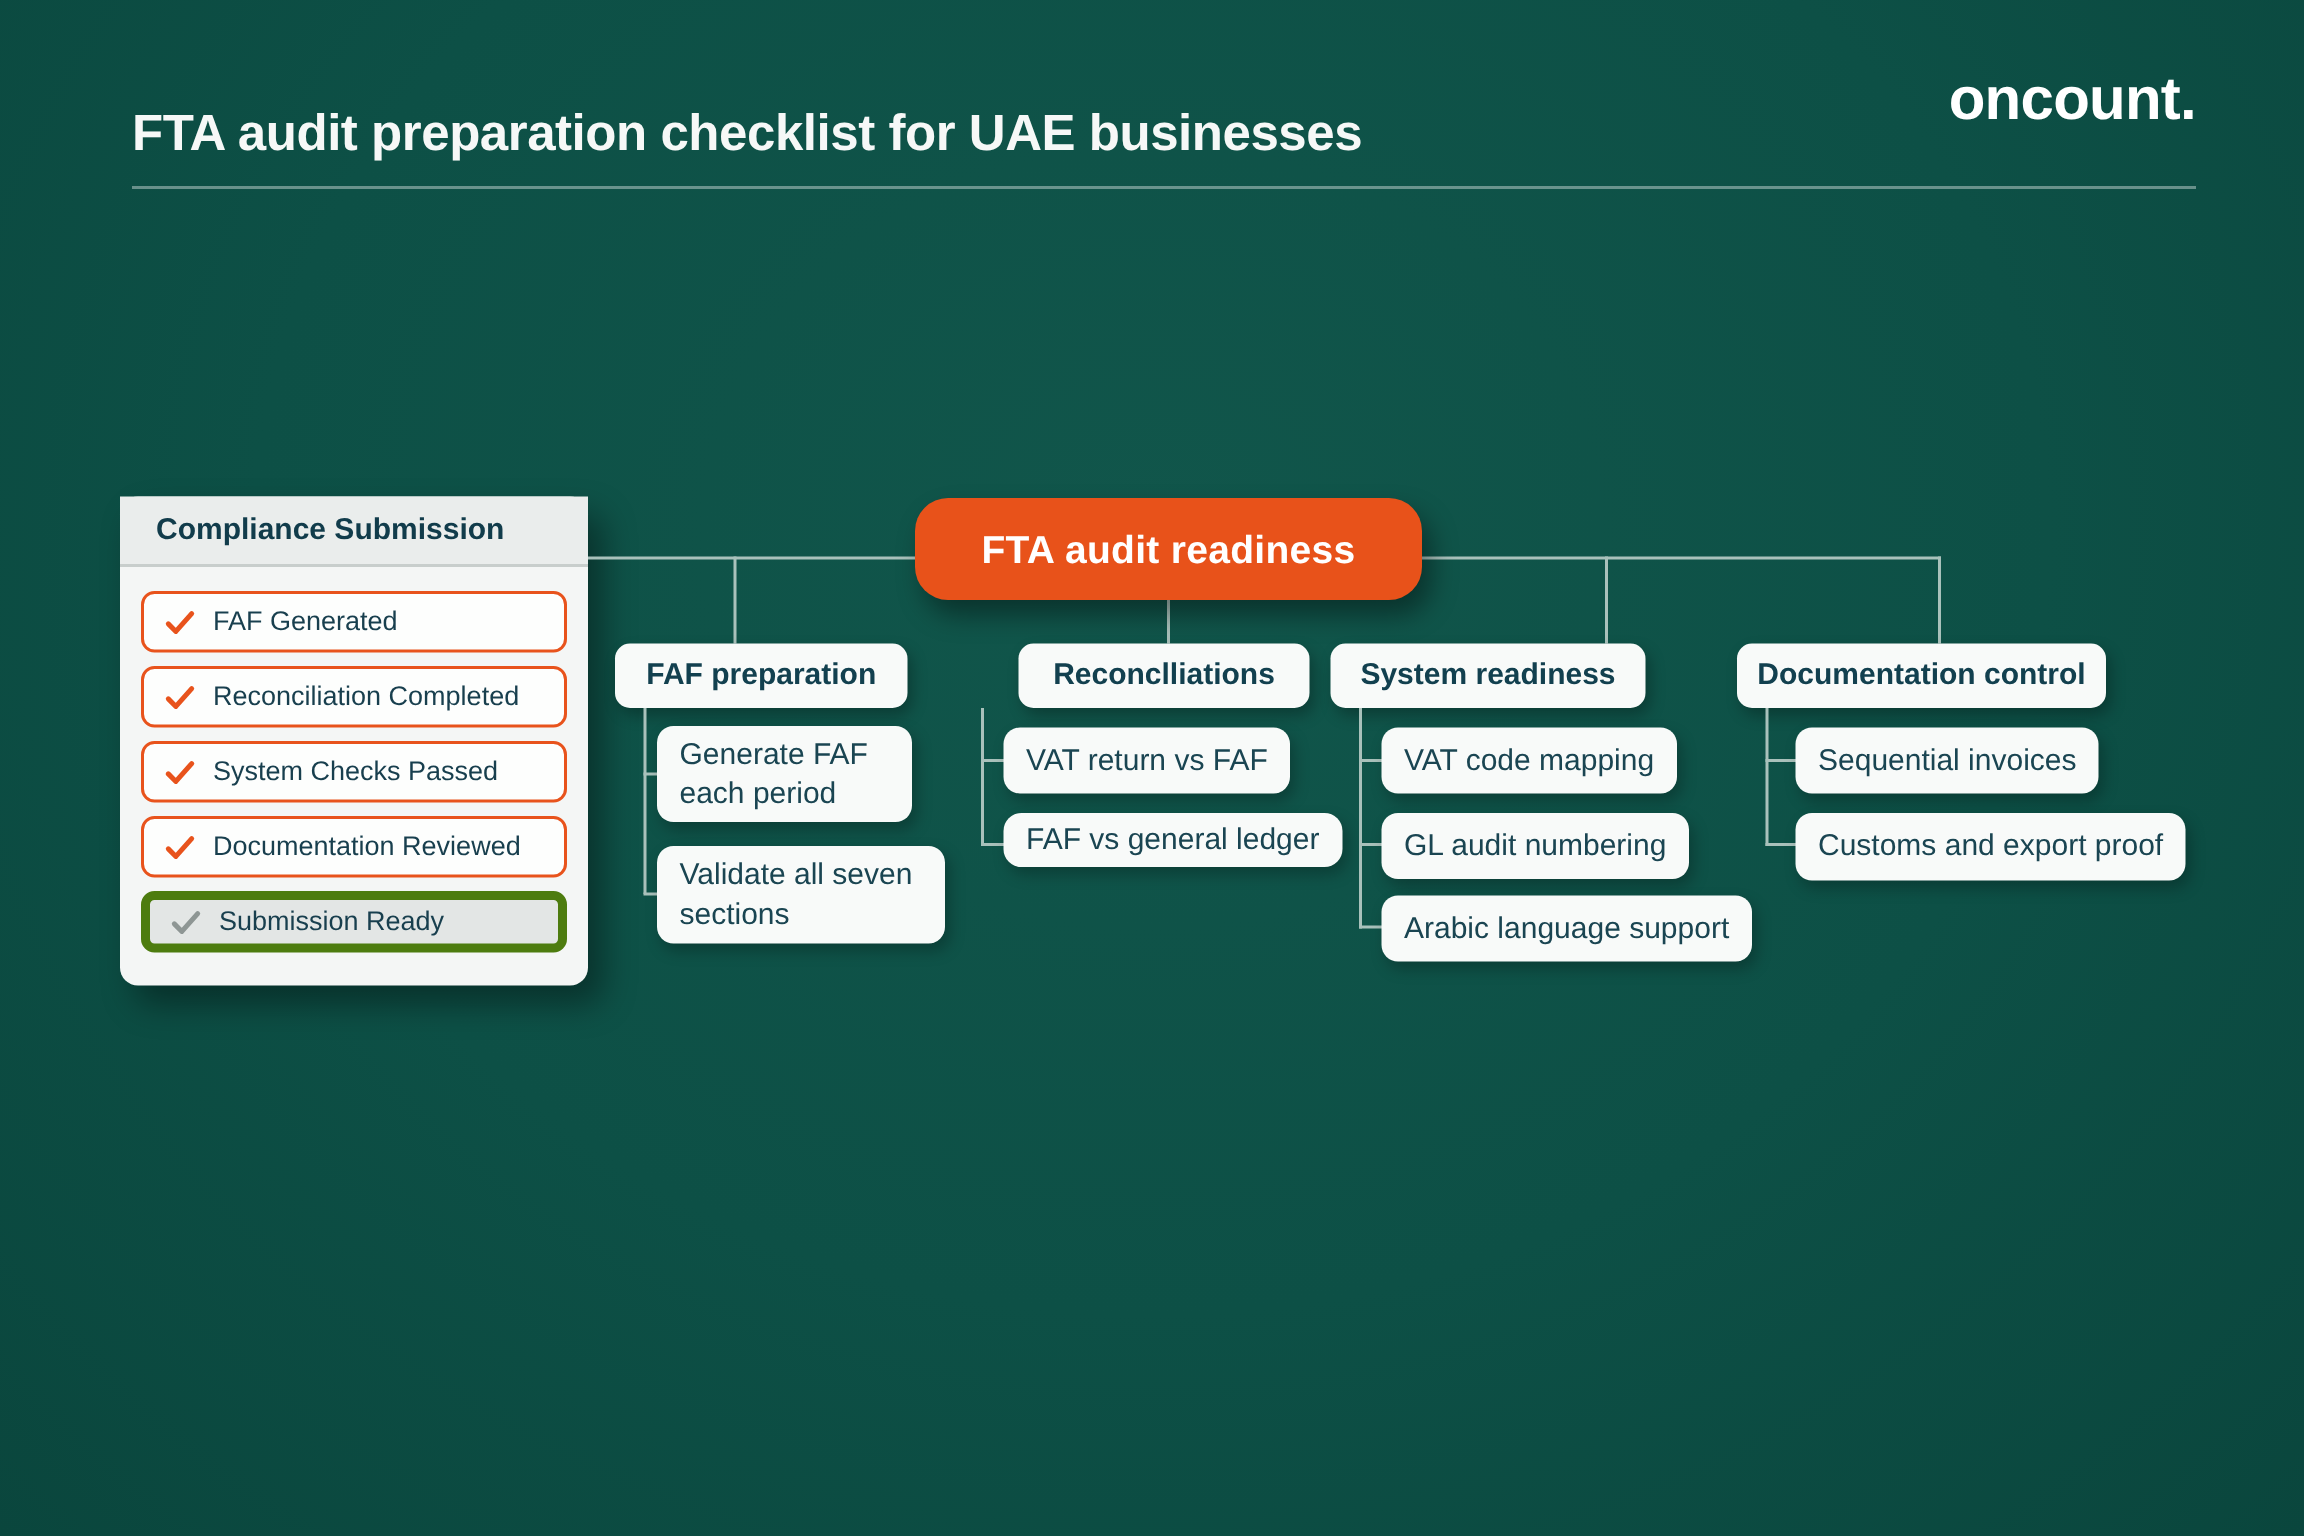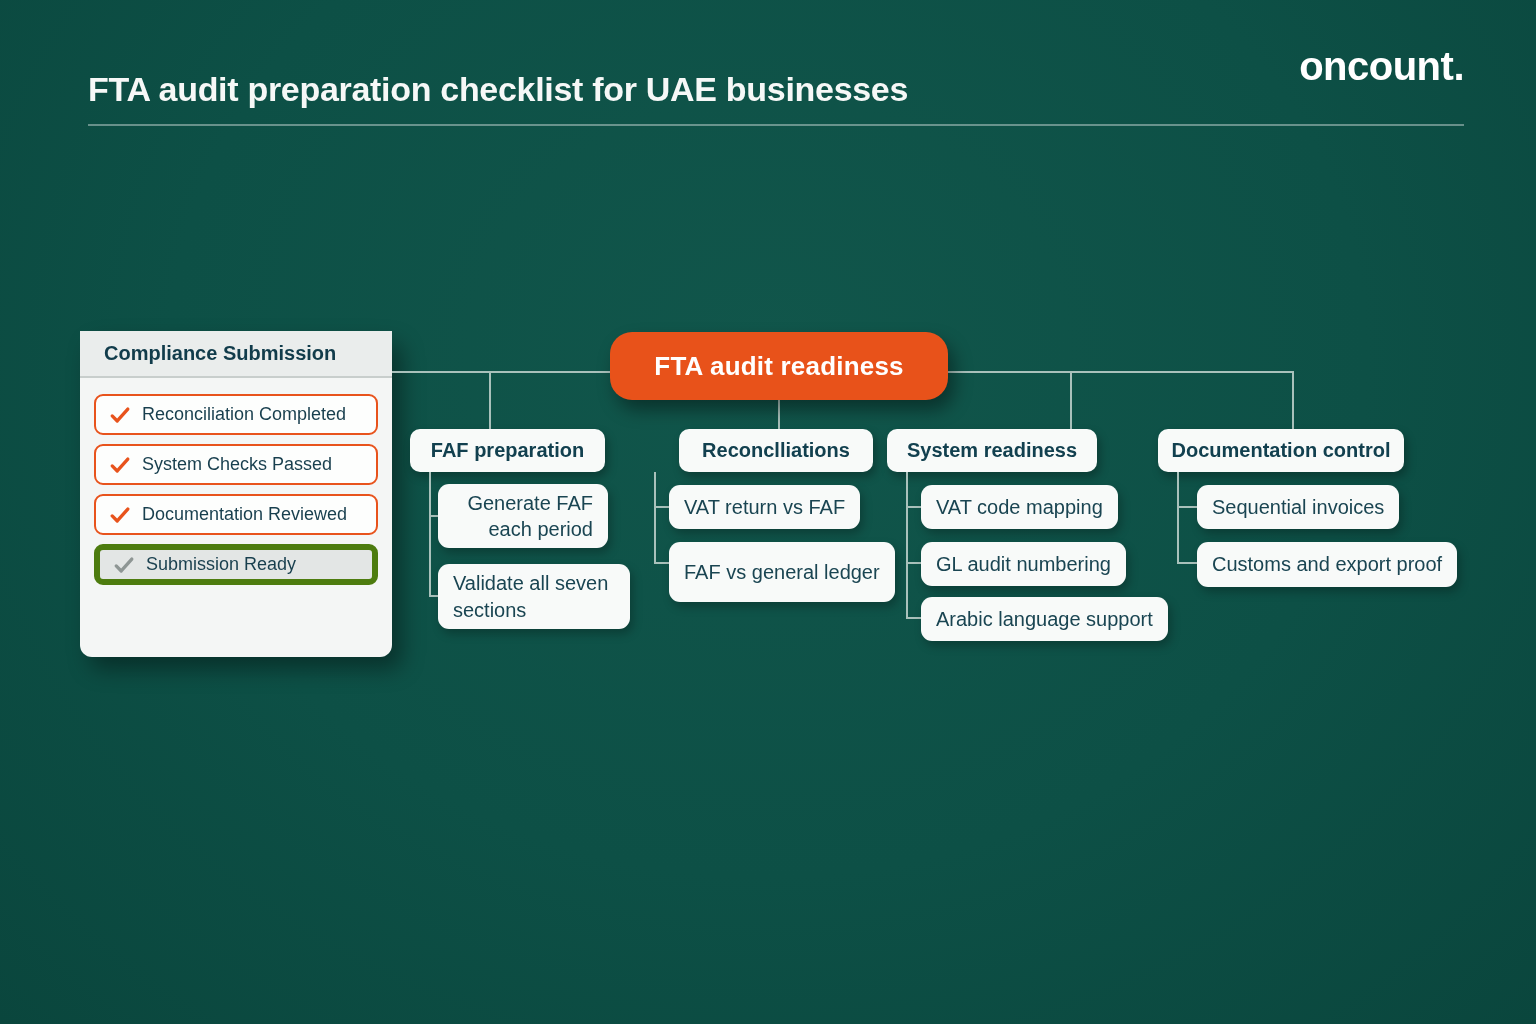--- a/index.html
+++ b/index.html
@@ -84,26 +84,26 @@
     display: flex; align-items: center; padding: 0 15px;
     box-shadow: 3px 5px 10px rgba(0,0,0,0.25);
   }
   .child-box span {
     font-size: 20px; color: #1a4552; line-height: 1.32; white-space: nowrap;
   }
   .child-box.wrap span { white-space: normal; }
 
   
   .b1-header { left: 410px; width: 195px; }
-  .b1-c1 { left: 438px; top: 484px; width: 170px; height: 64px; text-align: right; }
+  .b1-c1 { left: 438px; top: 484px; width: 170px; height: 64px; }
   .b1-c2 { left: 438px; top: 564px; width: 192px; height: 65px; }
   
   .b2-header { left: 635px; width: 194px; margin-left: 44px; }
   .b2-c1 { left: 669px; top: 485px; height: 44px; }
-  .b2-c2 { left: 669px; top: 542px; height: 60px; }
+  .b2-c2 { left: 669px; top: 542px; height: 36px; border-radius: 12px; }
   
   .b3-header { left: 887px; width: 210px; }
   .b3-c1 { left: 921px; top: 485px; height: 44px; }
   .b3-c2 { left: 921px; top: 542px; height: 44px; }
   .b3-c3 { left: 921px; top: 597px; height: 44px; }
   
   .b4-header { left: 1158px; width: 246px; }
   .b4-c1 { left: 1197px; top: 485px; height: 44px; }
   .b4-c2 { left: 1197px; top: 542px; height: 45px; justify-content: center; }
 </style>
@@ -116,20 +116,26 @@
 
 <div class="panel">
   <div class="panel-header">
     <span>Compliance Submission</span>
   </div>
   <div class="panel-list">
     <div class="check-item done">
       <svg class="check-icon" viewBox="0 0 24 24">
           <path d="M3.5 13l5.5 5.5L20.5 5.5" fill="none" stroke="#e8531c" stroke-width="3.6" stroke-linecap="round" stroke-linejoin="round"></path>
         </svg>
+      <span class="label">FAF Generated</span>
+    </div>
+    <div class="check-item done">
+      <svg class="check-icon" viewBox="0 0 24 24">
+          <path d="M3.5 13l5.5 5.5L20.5 5.5" fill="none" stroke="#e8531c" stroke-width="3.6" stroke-linecap="round" stroke-linejoin="round"></path>
+        </svg>
       <span class="label">Reconciliation Completed</span>
     </div>
     <div class="check-item done">
       <svg class="check-icon" viewBox="0 0 24 24">
           <path d="M3.5 13l5.5 5.5L20.5 5.5" fill="none" stroke="#e8531c" stroke-width="3.6" stroke-linecap="round" stroke-linejoin="round"></path>
         </svg>
       <span class="label">System Checks Passed</span>
     </div>
     <div class="check-item done">
       <svg class="check-icon" viewBox="0 0 24 24">

